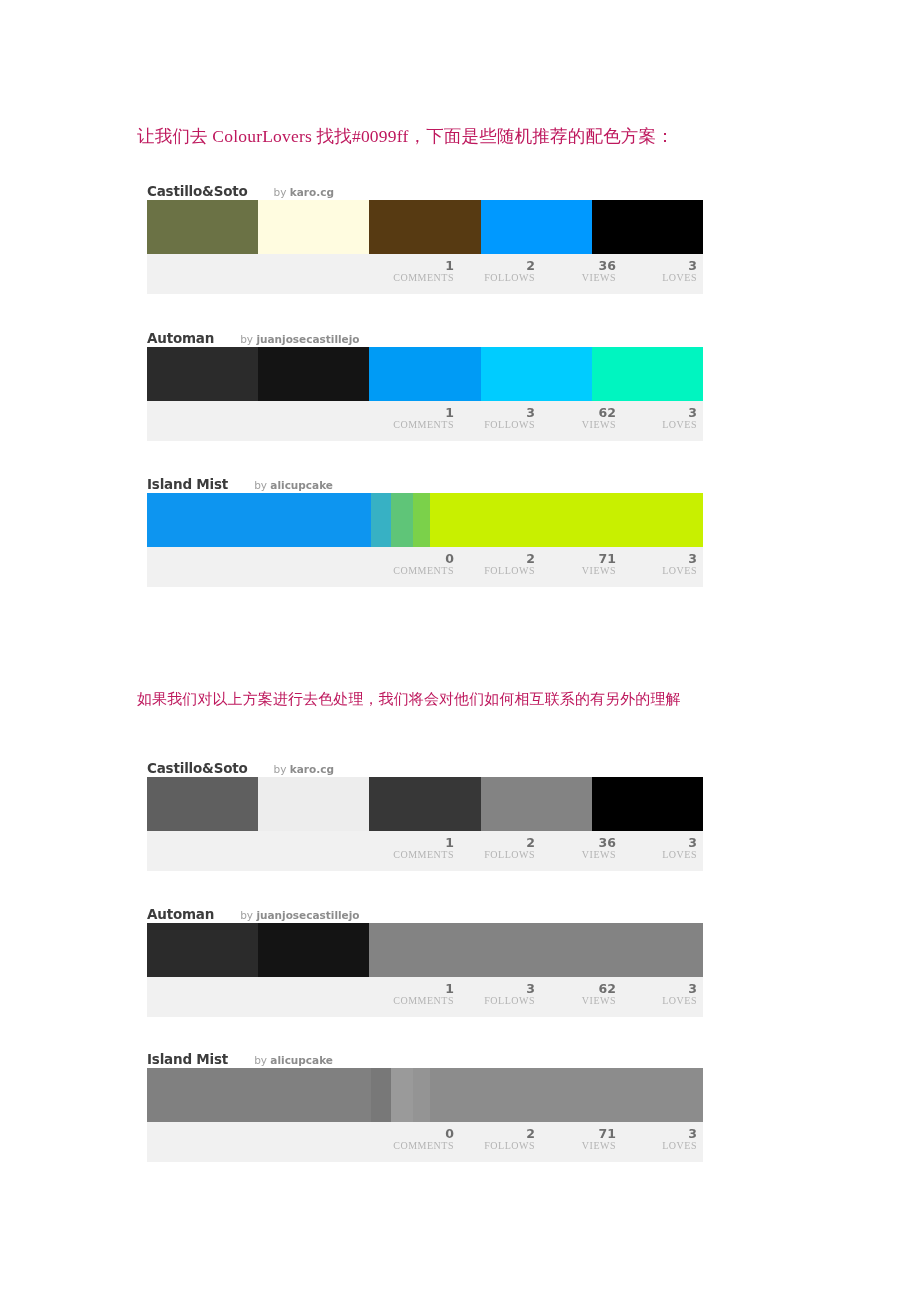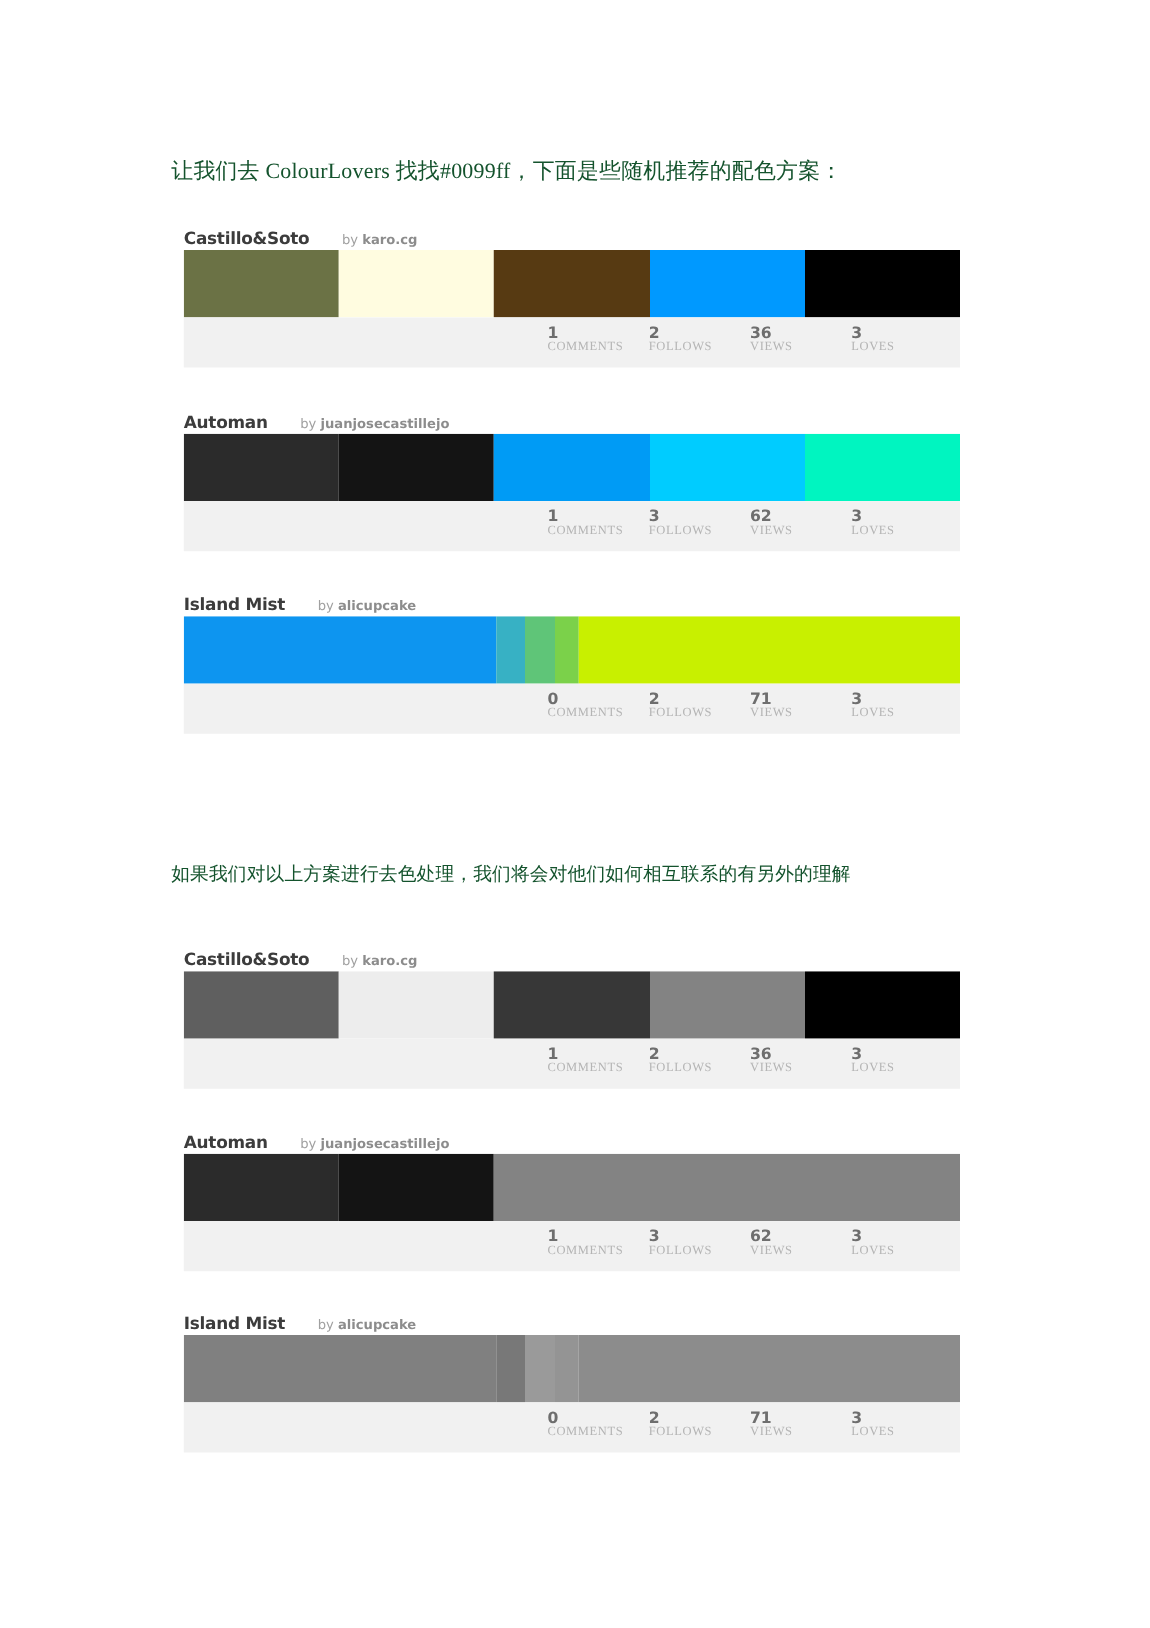--- a/index.html
+++ b/index.html
@@ -18,42 +18,43 @@
   .page {
     position: absolute;
     inset: 0;
     background: #ffffff;
   }
 
   
   .para {
     position: absolute;
     font-family: "Liberation Serif", serif;
-    color: #14532d;
+    color: #be185d;
     white-space: nowrap;
   }
   .para-1 {
     left: 137px;
     top: 124px;
     font-size: 17.5px;
     letter-spacing: 0.2px;
   }
   .para-2 {
     left: 137px;
     top: 690px;
     font-size: 15px;
     letter-spacing: 0.1px;
     text-align: center;
   }
 
   
   .palette {
     position: absolute;
     left: 147px;
-    width: 621px;
+    width: 556px;
+    text-align: right;
   }
   .pal-head {
     height: 20px;
     display: flex;
     align-items: flex-end;
     gap: 9px;
     padding-bottom: 2px;
   }
   .pal-title {
     font-family: "DejaVu Sans", sans-serif;

